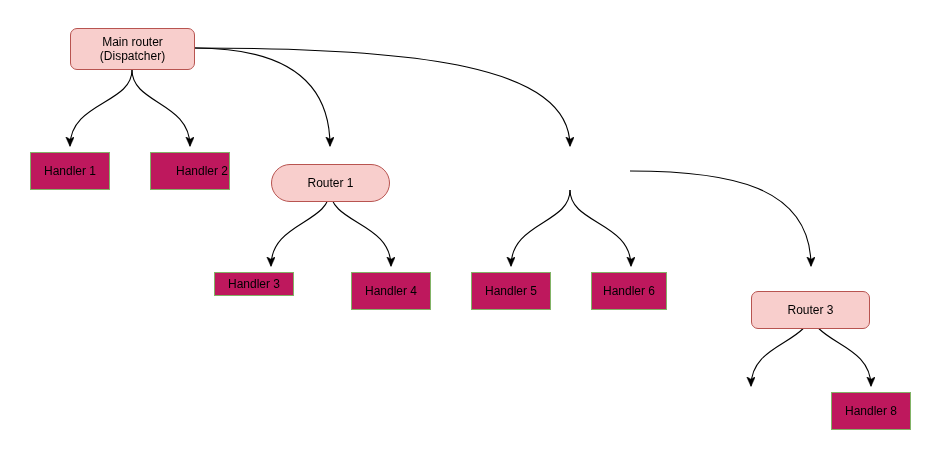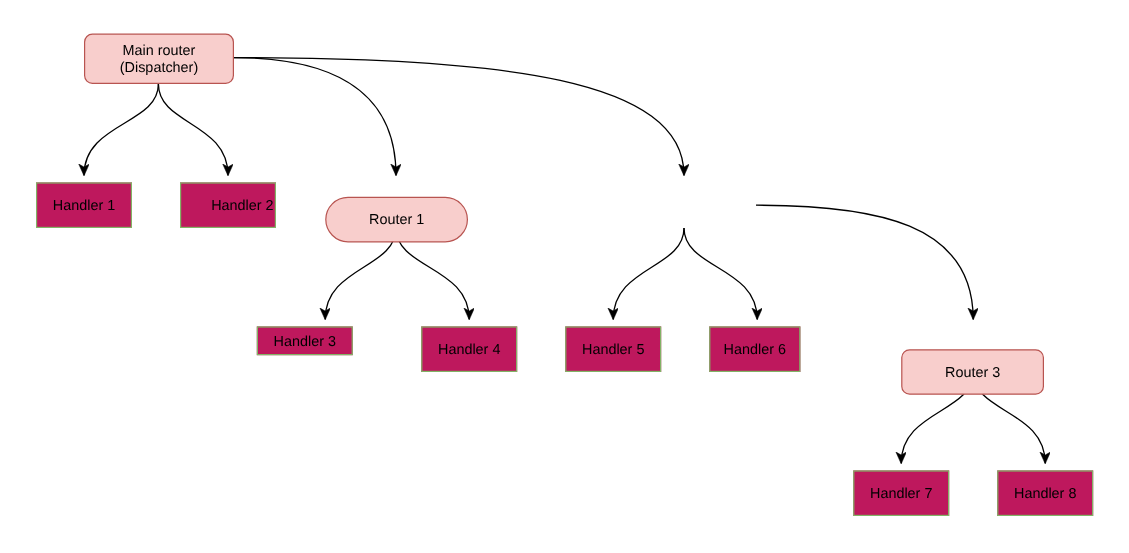--- a/index.html
+++ b/index.html
@@ -92,16 +92,15 @@
   <div class="node router" style="left: 70px; top: 28px; width: 125px; height: 42px;"><span class="node-label">Main router
 (Dispatcher)</span></div>
   <div class="node handler" style="left: 30px; top: 152px; width: 80px; height: 38px;"><span class="node-label">Handler 1</span></div>
   <div class="node handler" style="left: 150px; top: 152px; width: 80px; height: 38px; padding-left: 24px;"><span class="node-label">Handler 2</span></div>
   <div class="node router" style="left: 271px; top: 164px; width: 119px; height: 38px; border-radius: 19px;"><span class="node-label">Router 1</span></div>
   <div class="node handler" style="left: 214px; top: 272px; width: 80px; height: 24px;"><span class="node-label">Handler 3</span></div>
   <div class="node handler" style="left: 351px; top: 272px; width: 80px; height: 38px;"><span class="node-label">Handler 4</span></div>
   <div class="node handler" style="left: 471px; top: 272px; width: 80px; height: 38px; text-align: right;"><span class="node-label">Handler 5</span></div>
   <div class="node handler" style="left: 591px; top: 272px; width: 76px; height: 38px;"><span class="node-label">Handler 6</span></div>
   <div class="node router" style="left: 751px; top: 272px; width: 119px; height: 38px; margin-top: 19px;"><span class="node-label">Router 3</span></div>
-  <div class="node handler" style="left: 711px; top: 392px; width: 80px; height: 38px;"><span class="node-label">Handler 7</span></div>
   <div class="node handler" style="left: 831px; top: 392px; width: 80px; height: 38px;"><span class="node-label">Handler 8</span></div>
 
 </div>
 
 </body></html>

